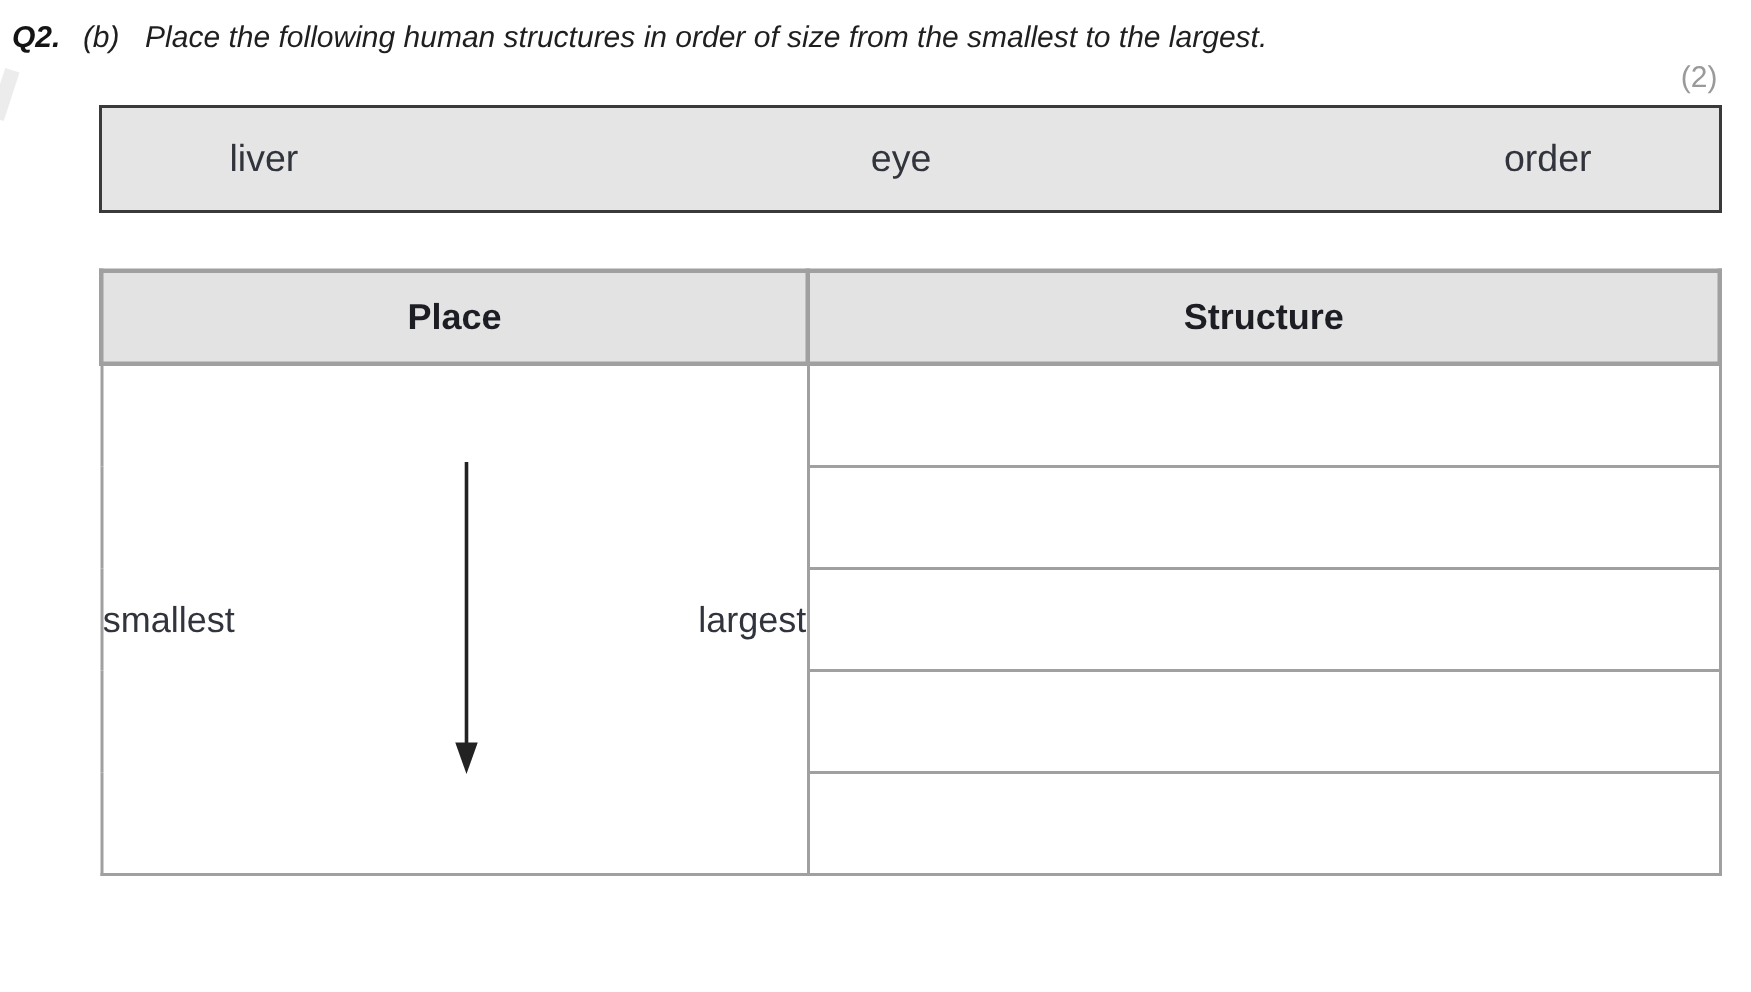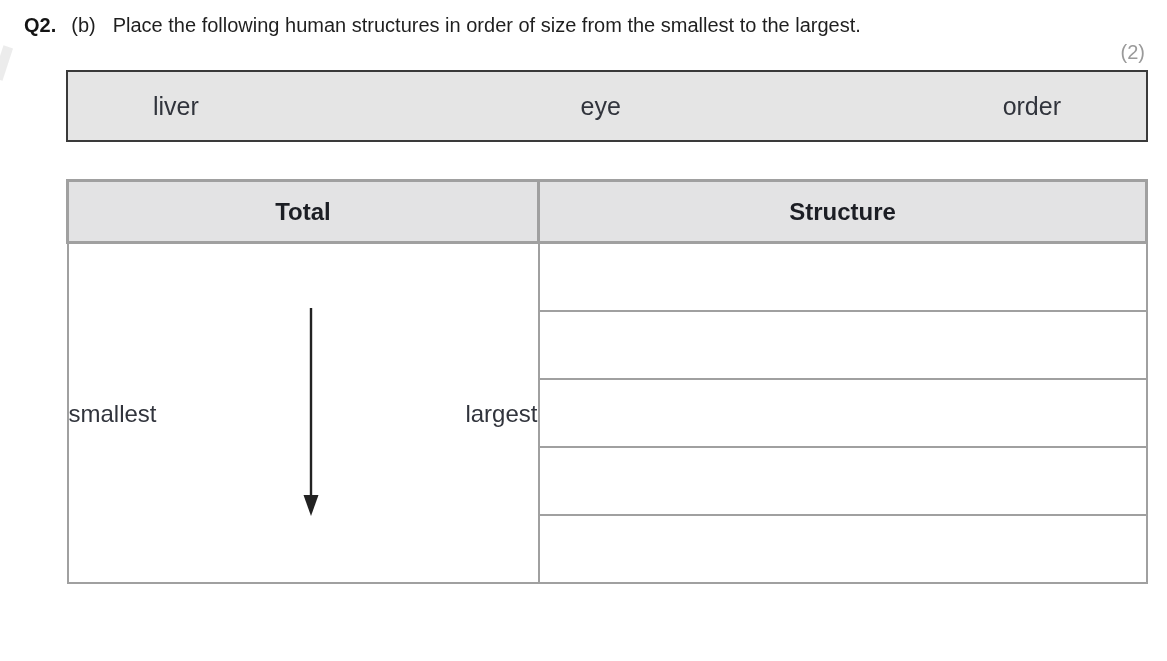--- a/index.html
+++ b/index.html
@@ -10,25 +10,26 @@
     height: 661px;
     background: #ffffff;
     font-family: "Liberation Sans", sans-serif;
     color: #1f1f1f;
     overflow: hidden;
   }
 
   
   .question-line {
     position: absolute;
-    left: 24px;
+    left: 8px;
     top: 12px;
     font-size: 20px;
     line-height: 26px;
     white-space: nowrap;
+    font-style: italic;
   }
   .q-number { font-weight: bold; color: #141414; }
   .q-part { margin-left: 15px; }
   .q-text { margin-left: 17px; }
 
   
   .marks {
     position: absolute;
     top: 41px;
     right: 22px;
@@ -133,21 +134,21 @@
 
   <div class="word-box">
     <span class="word">liver</span>
     <span class="word">eye</span>
     <span class="word">order</span>
   </div>
 
   <table class="answer-table">
     <tbody>
         <tr>
-      <th class="col-order">Total</th>
+      <th class="col-order">Place</th>
       <th>Structure</th>
     </tr>
     <tr>
       <td class="order-cell" rowspan="5">
         <div class="order-flow">
           <span class="order-label">smallest</span>
           <span>
             <svg width="22" height="208" viewBox="0 0 22 208" aria-hidden="true">
               <line x1="11" y1="0" x2="11" y2="190" stroke="#222222" stroke-width="2.4"></line>
               <polygon points="11,208 3.5,187 18.5,187" fill="#222222"></polygon>

